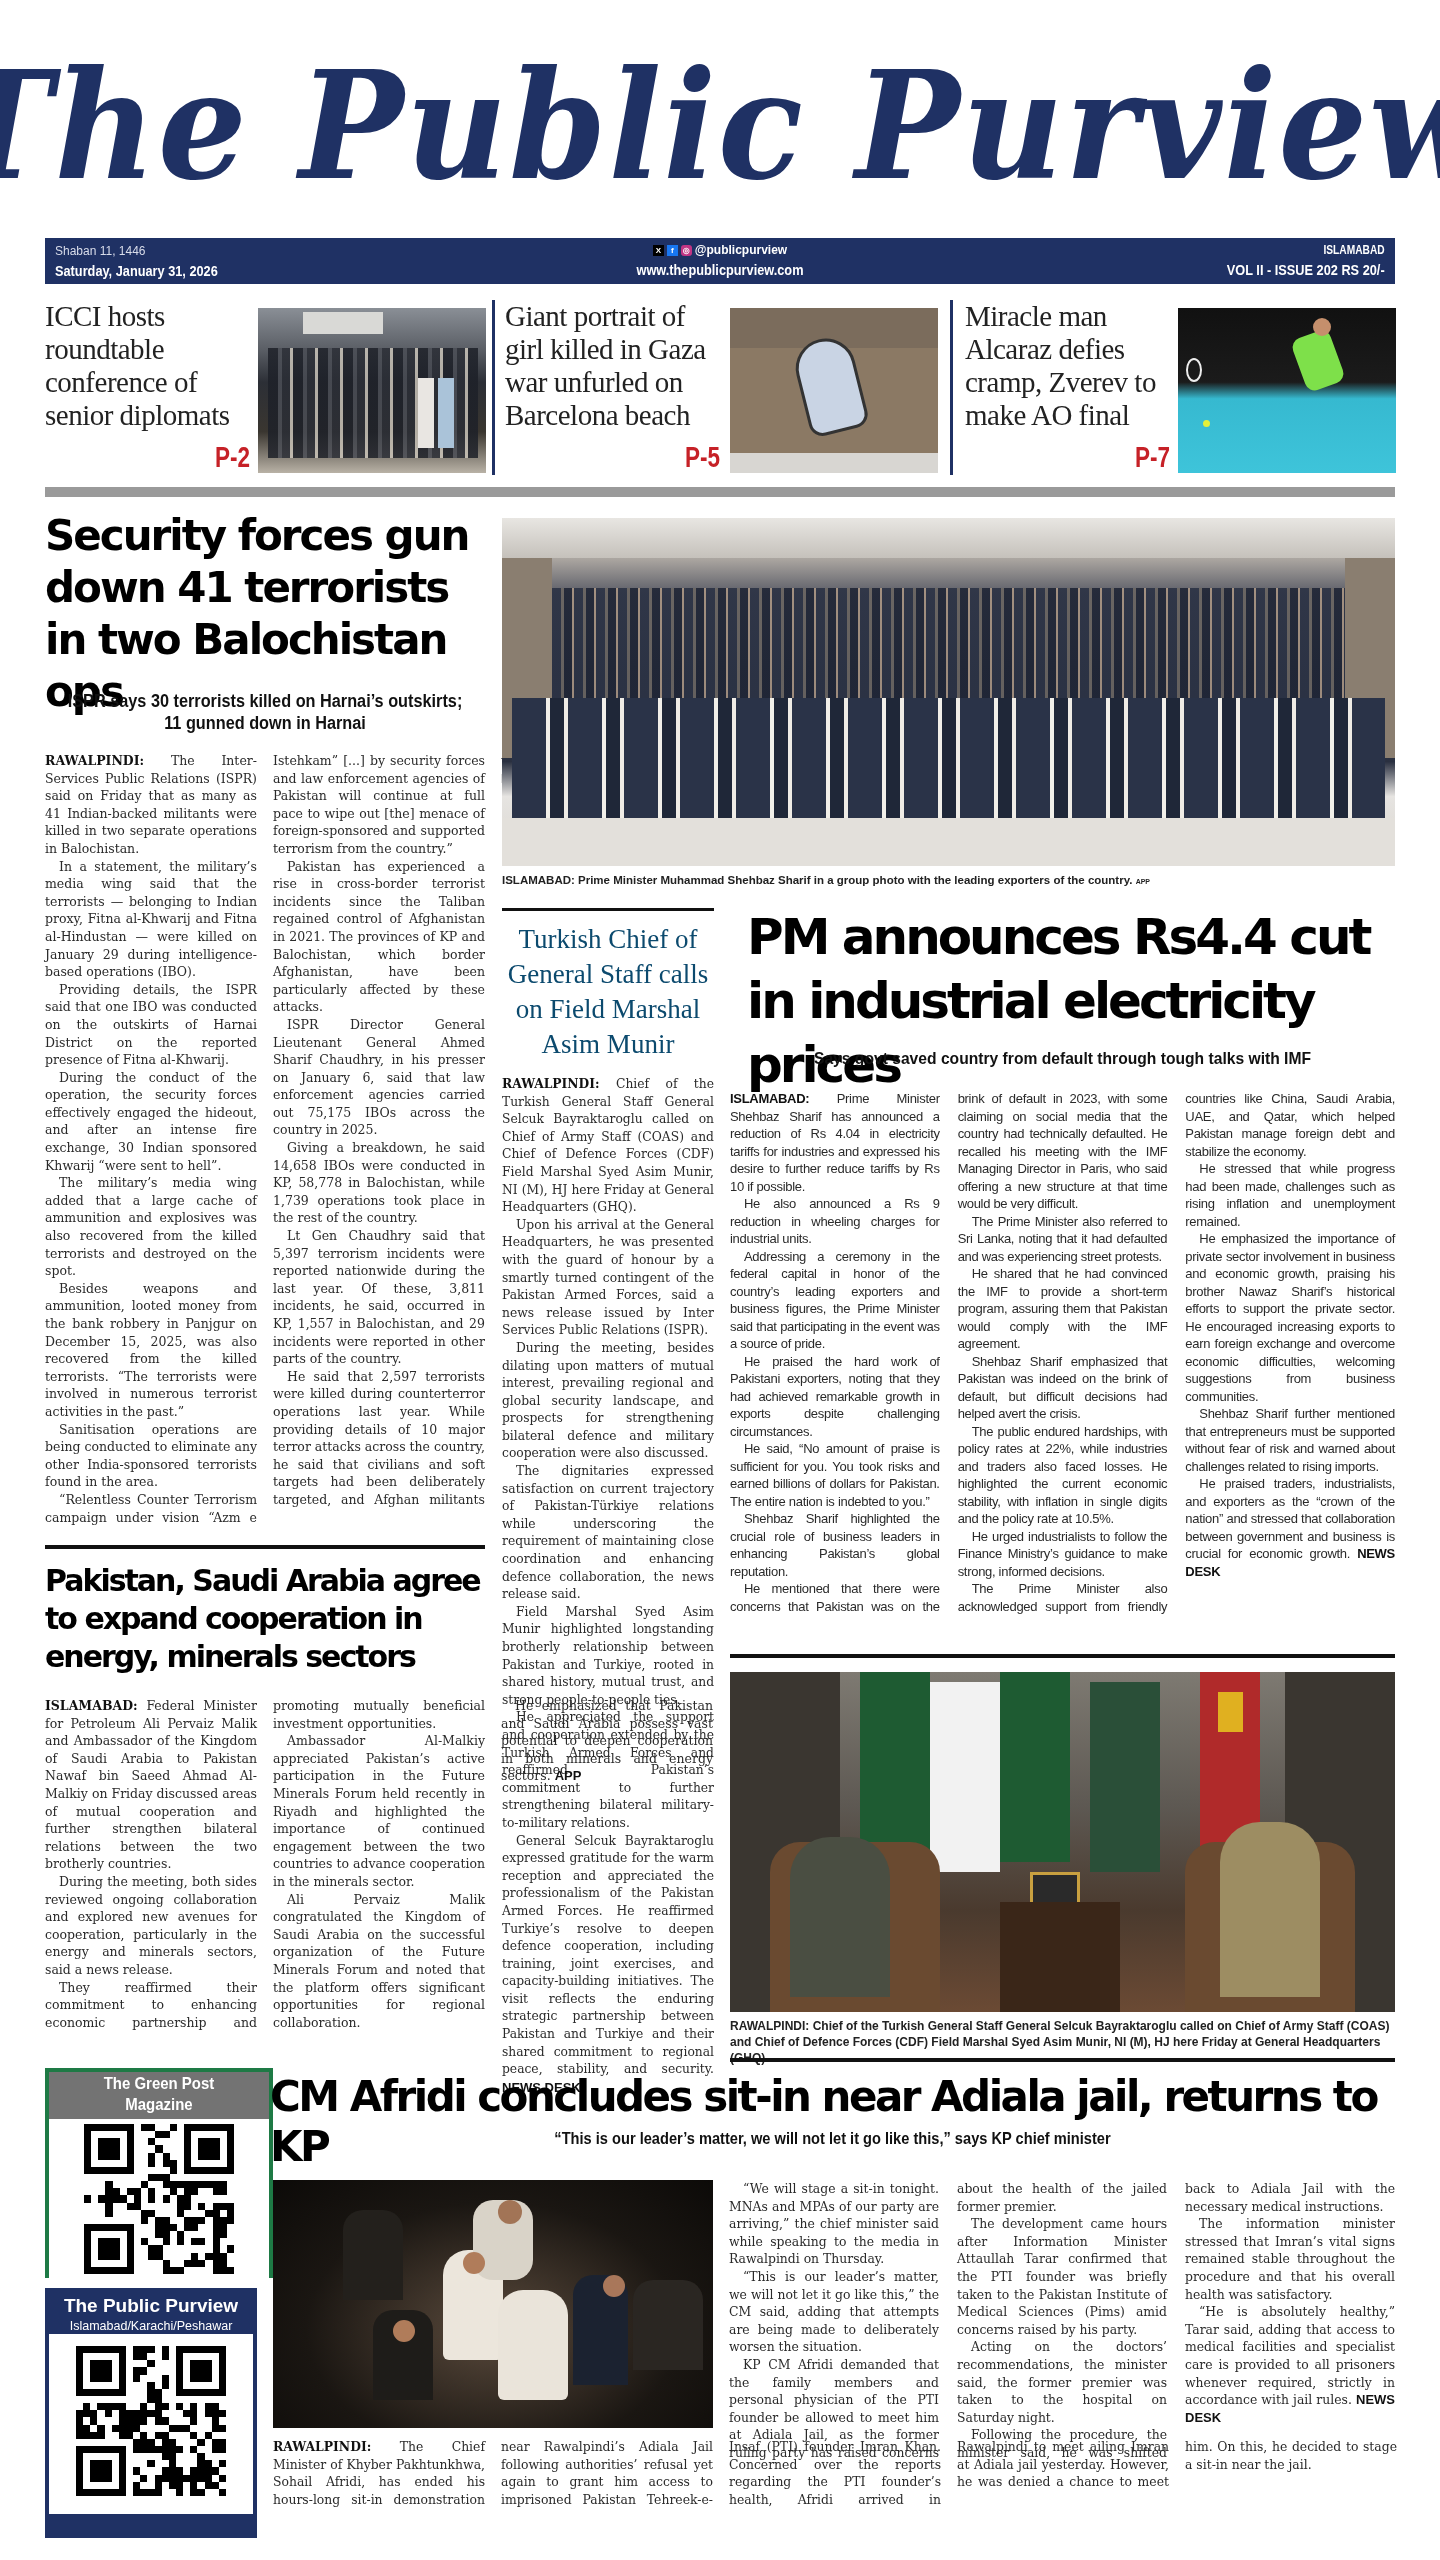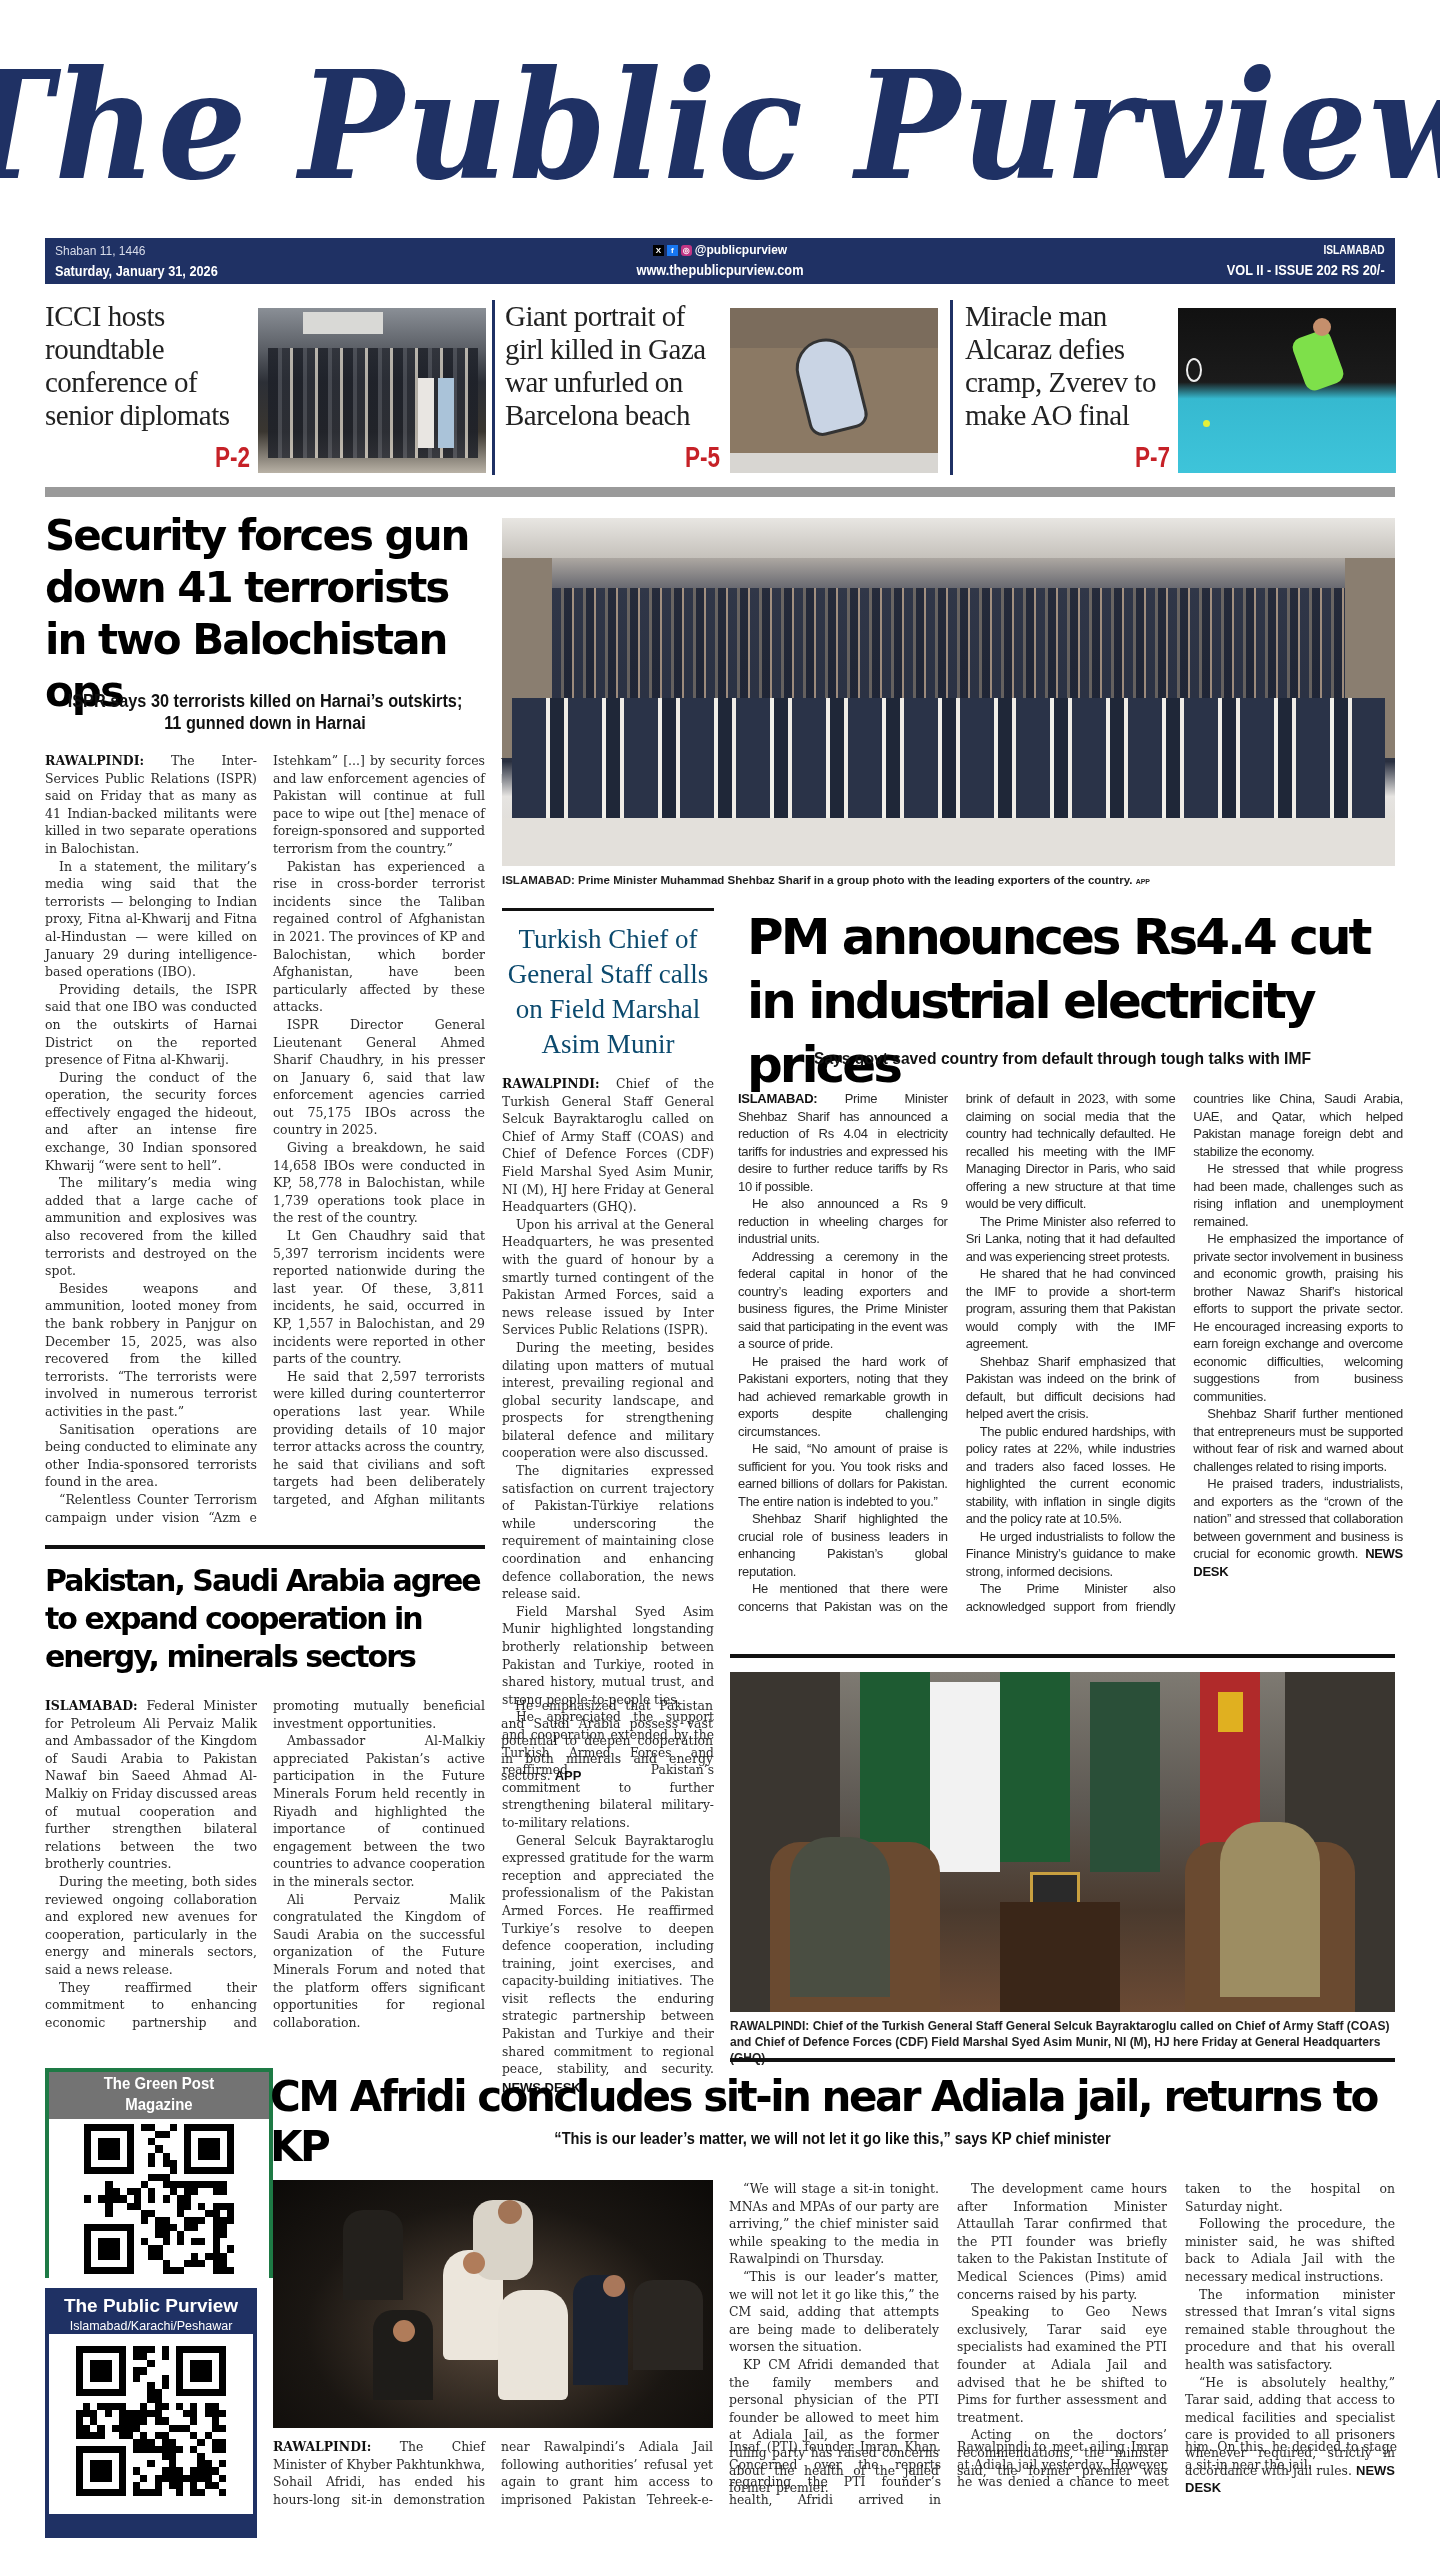--- a/index.html
+++ b/index.html
@@ -60,21 +60,21 @@
   .body-cols {
     font-family: "DejaVu Serif", serif; font-size: 13px; line-height: 17.5px; color: #2a2a2a;
     text-align: justify; hyphens: auto;
   }
   .body-cols p { text-indent: 14px; }
   .body-cols p.first { text-indent: 0; }
   .dateline { font-weight: bold; color: #111; }
   .credit { font-family: "Liberation Sans", sans-serif; font-weight: bold; color: #111; font-size: 13px; }
   .col2 { column-count: 2; column-gap: 16px; }
   .col3 { column-count: 3; column-gap: 18px; }
-  .condensed { font-family: "Liberation Sans", sans-serif; font-size: 14px; line-height: 17.5px; letter-spacing: -0.3px; margin-left: 8px; }
+  .condensed { font-family: "Liberation Sans", sans-serif; font-size: 14px; line-height: 17.5px; letter-spacing: -0.3px; }
   .caption {
     font-family: "Liberation Sans", sans-serif; font-weight: bold; font-size: 11.5px; line-height: 16px; color: #222;
   }
   .caption .app { font-size: 7px; }
   .blackrule { height: 4px; background: #111; }
 
   
   .photo { overflow: hidden; position: absolute; }
 
   
@@ -1162,18 +1162,17 @@
 
 <div class="abs body-cols col2" style="left:273px;top:2438px;width:440px;height:75px;font-size:12.4px;line-height:17.6px;">
   <p class="first"><span class="dateline">RAWALPINDI:</span> <span>The Chief Minister of Khyber Pakhtunkhwa, Sohail Afridi, has ended his hours-long sit-in demonstration near Rawalpindi’s Adiala Jail following authorities’ refusal yet again to grant him access to imprisoned Pakistan Tehreek-e-Insaf (PTI) founder Imran Khan. Concerned over the reports regarding the PTI founder’s health, Afridi arrived in Rawalpindi to meet ailing Imran at Adiala jail yesterday. However, he was denied a chance to meet him. On this, he decided to stage a sit-in near the jail.</span></p>
 </div>
 
 <div class="abs body-cols col3" style="left:729px;top:2180px;width:666px;height:340px;font-size:12.4px;line-height:17.6px;">
   <p>“We will stage a sit-in tonight. MNAs and MPAs of our party are arriving,” the chief minister said while speaking to the media in Rawalpindi on Thursday.</p>
   <p>“This is our leader’s matter, we will not let it go like this,” the CM said, adding that attempts are being made to deliberately worsen the situation.</p>
   <p>KP CM Afridi demanded that the family members and personal physician of the PTI founder be allowed to meet him at Adiala Jail, as the former ruling party has raised concerns about the health of the jailed former premier.</p>
   <p>The development came hours after Information Minister Attaullah Tarar confirmed that the PTI founder was briefly taken to the Pakistan Institute of Medical Sciences (Pims) amid concerns raised by his party.</p>
-  <p>Speaking to Geo News exclusively, Tarar said eye specialists had examined the PTI founder at Adiala Jail and advised that he be shifted to Pims for further assessment and treatment.</p>
   <p>Acting on the doctors’ recommendations, the minister said, the former premier was taken to the hospital on Saturday night.</p>
   <p>Following the procedure, the minister said, he was shifted back to Adiala Jail with the necessary medical instructions.</p>
   <p>The information minister stressed that Imran’s vital signs remained stable throughout the procedure and that his overall health was satisfactory.</p>
   <p><span>“He is absolutely healthy,” Tarar said, adding that access to medical facilities and specialist care is provided to all prisoners whenever required, strictly in accordance with jail rules.</span> <span class="credit">NEWS DESK</span></p>
 </div>
 
 </body></html>

